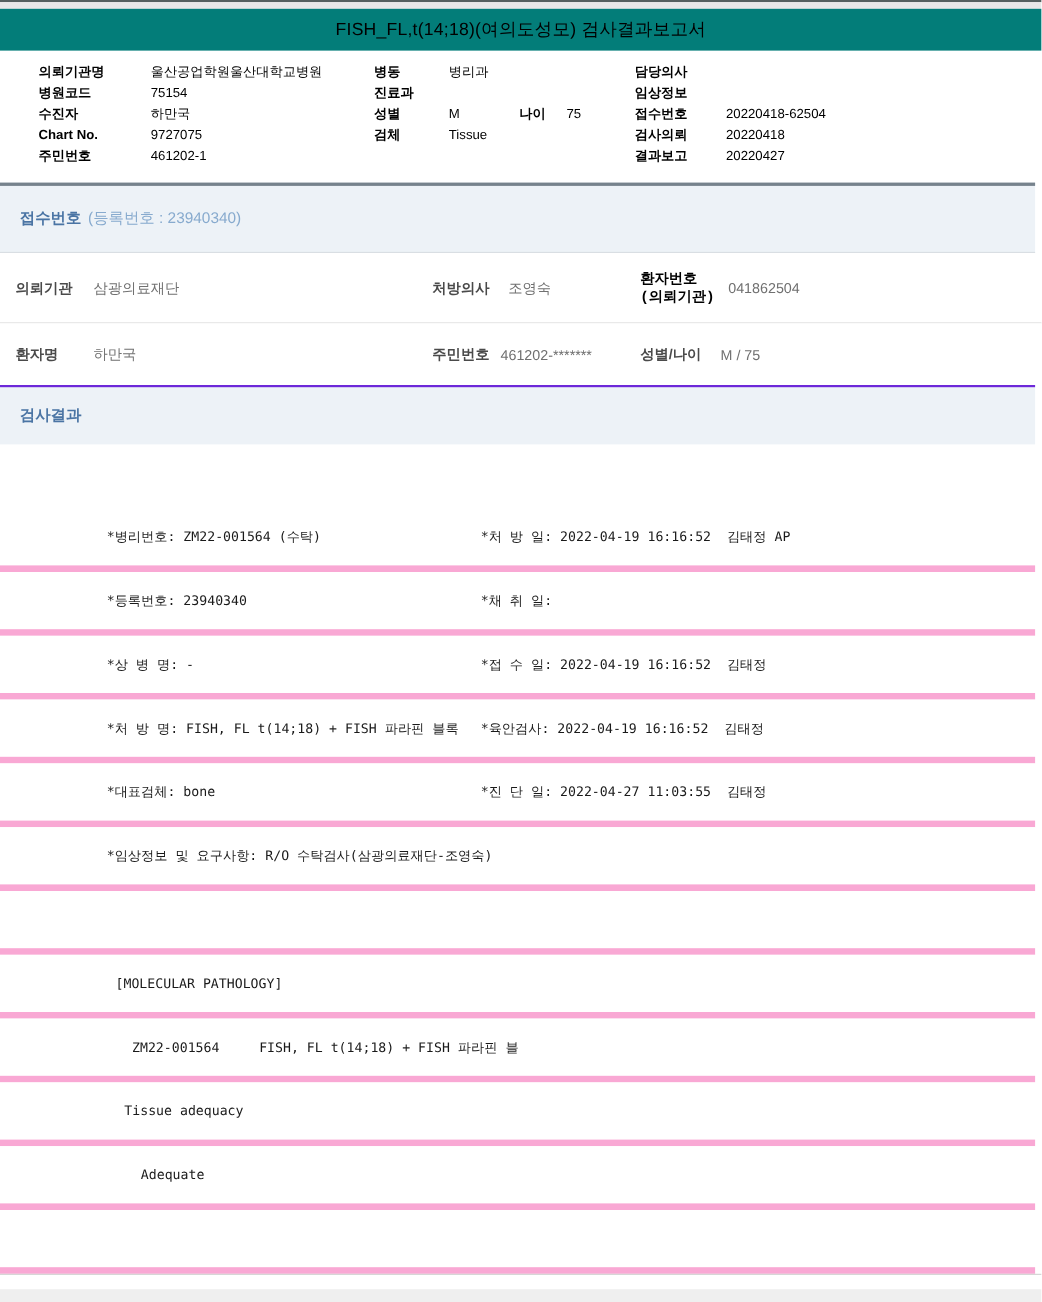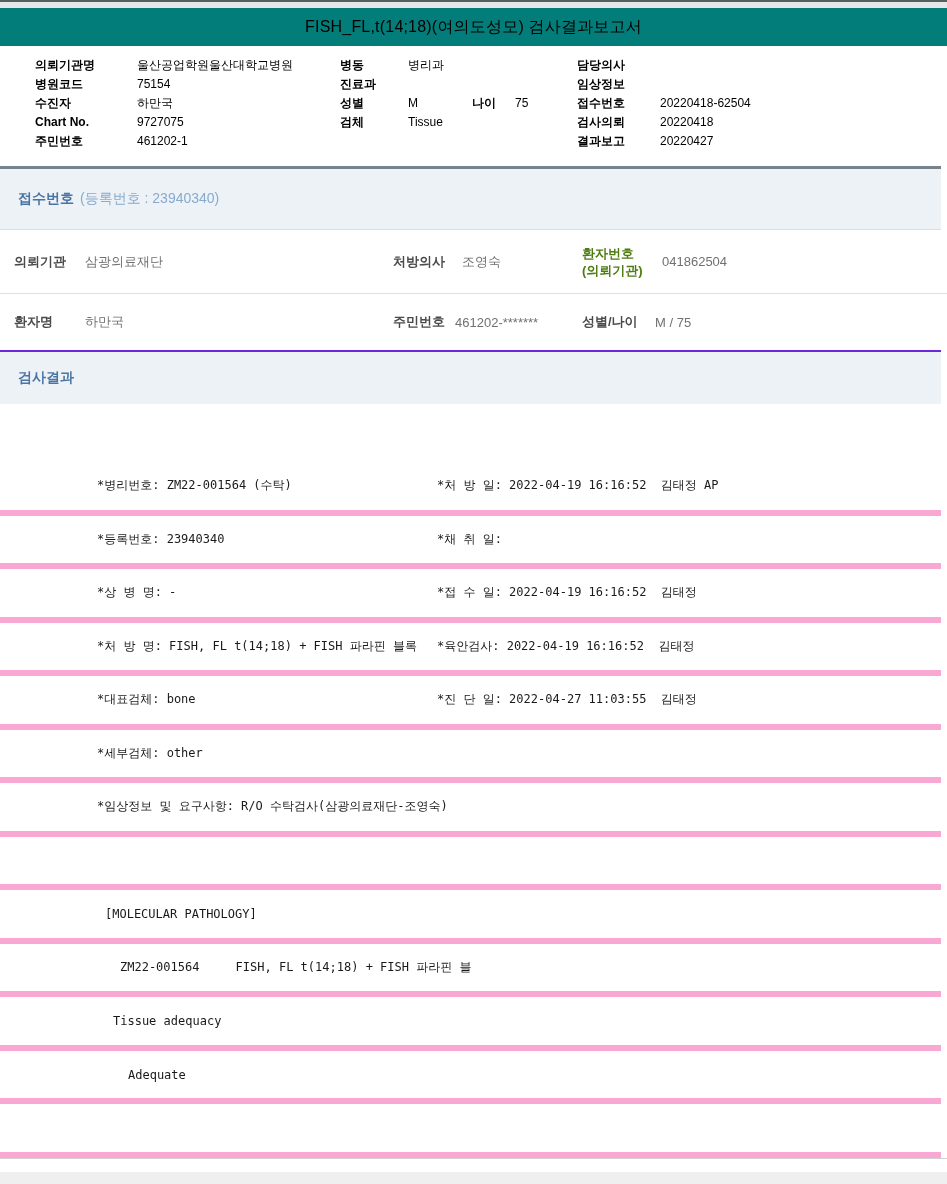--- a/index.html
+++ b/index.html
@@ -27,21 +27,21 @@
   .band .inner{position:absolute;left:18px;top:0;bottom:0;display:flex;align-items:center;gap:6px;}
   .band-title{color:#4a74a4;font-size:14px;font-weight:bold;}
   .band-sub{color:#87aace;font-size:14px;}
   
   .prow{position:absolute;left:0;width:941px;background:#fff;font-size:13px;padding-left:45px;}
   .prowA{top:230px;height:63px;border-bottom:1px solid #e0e0e0;}
   .prowB{top:294px;height:56px;}
   .pcell{position:absolute;top:0;bottom:0;display:flex;align-items:center;white-space:pre;}
   .plab{font-weight:bold;color:#4a4a4a;}
   .pval{color:#707070;}
-  .plab2{font-weight:bold;color:#4d7c0f;line-height:17px;}
+  .plab2{font-weight:bold;color:#000000;line-height:17px;font-family:Liberation Mono, monospace;}
   
   .dept{
     position:absolute;left:0;top:404px;width:941px;height:58px;background:#f0efeb;
     display:flex;align-items:center;
   }
   .dept span{margin-left:18px;font-family:"DejaVu Sans Mono","Liberation Mono",monospace;font-size:13px;color:#222;}
   .rows{position:absolute;left:0;top:462px;width:941px;height:696px;display:flex;flex-direction:column;}
   .rrow{position:relative;flex:1;border-bottom:6px solid #f9a8d4;background:#fff;}
   .lcell,.rcell{
     position:absolute;top:0;bottom:0;display:flex;align-items:center;white-space:pre;
@@ -152,24 +152,20 @@
     </div>
     <div class="rrow">
       <span class="lcell">*처 방 명: FISH, FL t(14;18) + FISH 파라핀 블록</span>
       <span class="rcell">*육안검사: 2022-04-19 16:16:52  김태정</span>
     </div>
     <div class="rrow">
       <span class="lcell">*대표검체: bone</span>
       <span class="rcell">*진 단 일: 2022-04-27 11:03:55  김태정</span>
     </div>
     <div class="rrow">
-      <span class="lcell">*세부검체: other</span>
-      <span class="rcell"></span>
-    </div>
-    <div class="rrow">
       <span class="lcell">*임상정보 및 요구사항: R/O 수탁검사(삼광의료재단-조영숙)</span>
       <span class="rcell"></span>
     </div>
     <div class="rrow">
       <span class="lcell"></span>
     </div>
     <div class="rrow ind-a">
       <span class="lcell">[MOLECULAR PATHOLOGY]</span>
     </div>
     <div class="rrow ind-b">

